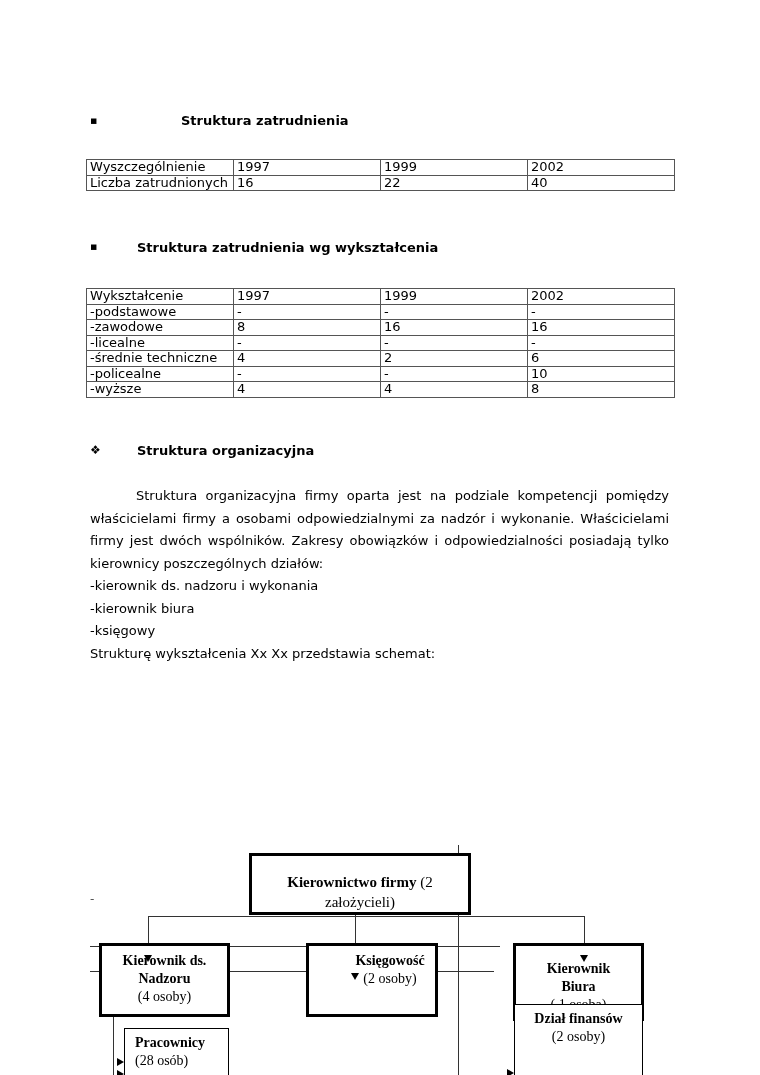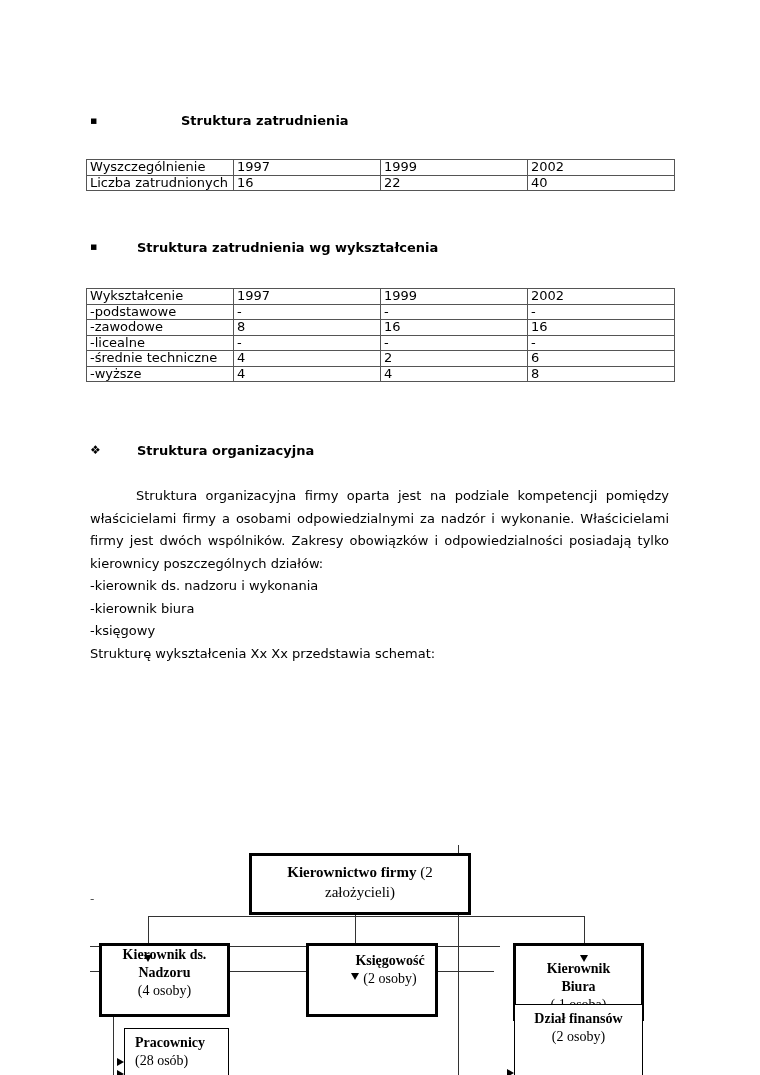--- a/index.html
+++ b/index.html
@@ -78,20 +78,26 @@
     <td class="c">-</td>
     <td class="c">-</td>
   </tr>
   <tr>
     <td class="l">-średnie techniczne</td>
     <td class="c">4</td>
     <td class="c">2</td>
     <td class="c">6</td>
   </tr>
   <tr>
+    <td class="l">-policealne</td>
+    <td class="c">-</td>
+    <td class="c">-</td>
+    <td class="c">10</td>
+  </tr>
+  <tr>
     <td class="l">-wyższe</td>
     <td class="c">4</td>
     <td class="c">4</td>
     <td class="c">8</td>
   </tr>
 </tbody>
   </table>
 
 <span class="abs" style="left:90px; top:443px; font-size:12px;">❖</span>
 <div class="abs heading" style="left:137px; top:443px;">Struktura organizacyjna</div>
@@ -109,26 +115,26 @@
 
   <div class="line" style="left:458px; top:845px; width:1px; height:230px;"></div>
   <div class="line" style="left:148px; top:916px; width:437px; height:1px;"></div>
   <div class="line" style="left:148px; top:916px; width:1px; height:40px;"></div>
   <div class="line" style="left:584px; top:916px; width:1px; height:40px;"></div>
   <div class="line" style="left:355px; top:900px; width:1px; height:80px;"></div>
   <div class="line" style="left:90px; top:946px; width:410px; height:1px;"></div>
   <div class="line" style="left:90px; top:971px; width:404px; height:1px;"></div>
   <div class="line" style="left:113px; top:948px; width:1px; height:127px;"></div>
 
-  <div class="box thick" style="left:249px; top:853px; width:222px; height:62px; padding-top:6px; font-size:15px; line-height:20px;">
+  <div class="box thick" style="left:249px; top:853px; width:222px; height:62px; padding-top:16px; font-size:15px; line-height:20px;">
     <b>Kierownictwo firmy</b><span> (2</span><br>
     <span>założycieli)</span>
   </div>
 
-  <div class="box thick" style="left:99px; top:943px; width:131px; height:74px; padding-top:0;">
+  <div class="box thick" style="left:99px; top:943px; width:131px; height:74px; padding-top:6px;">
     <b>Kierownik ds.</b><br>
     <b>Nadzoru</b><br>
     <span>(4 osoby)</span>
   </div>
 
   <div class="box thick" style="left:306px; top:943px; width:132px; height:74px; padding-top:6px;padding-left:36px;">
     <b>Księgowość</b><br>
     <span>(2 osoby)</span>
   </div>
 

